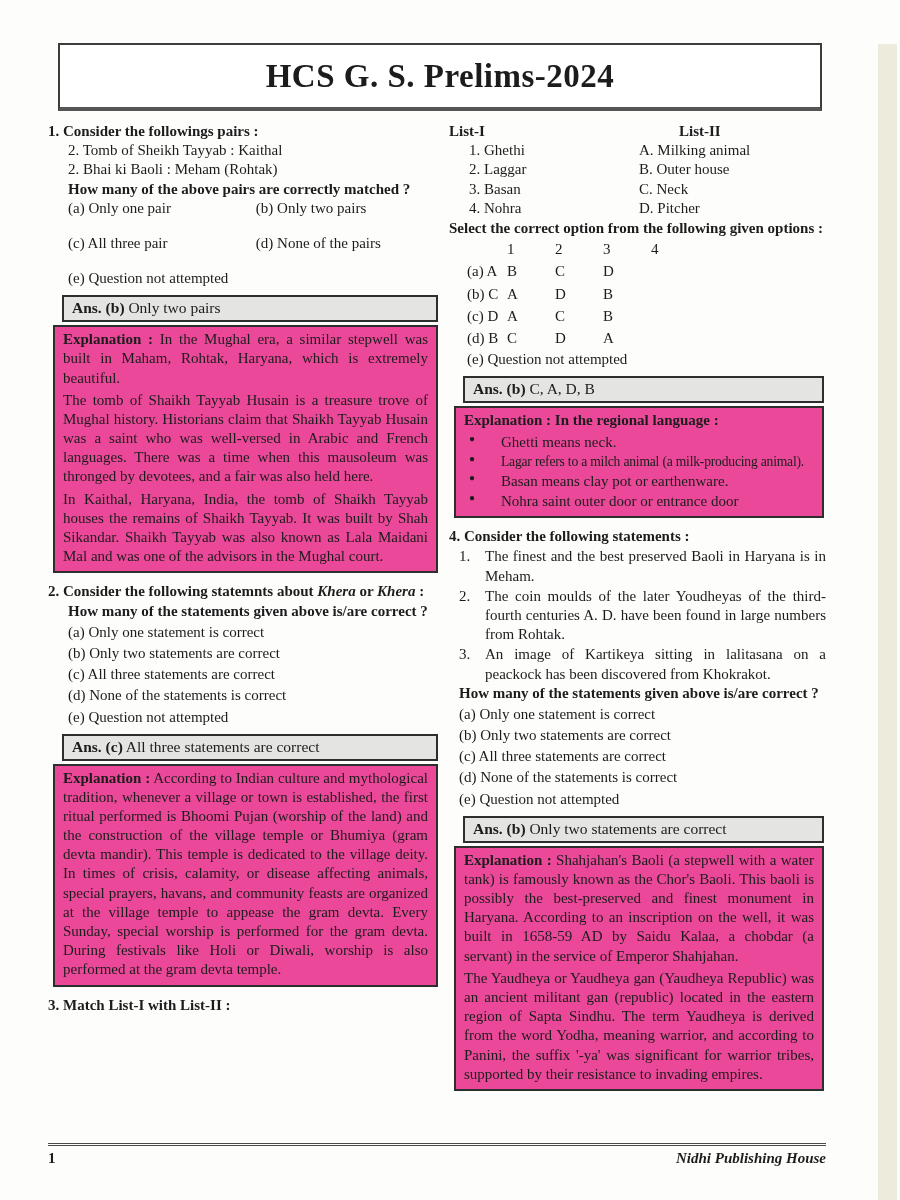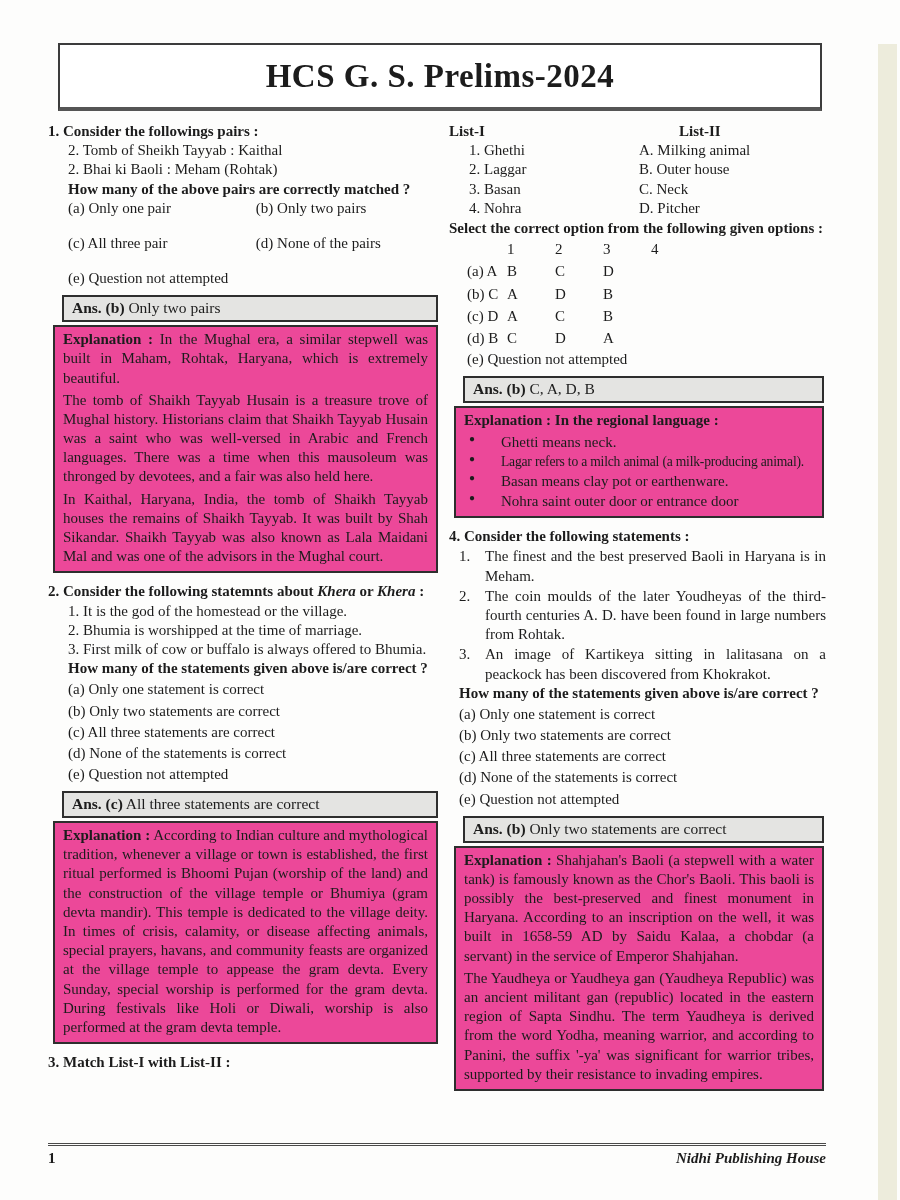--- a/index.html
+++ b/index.html
@@ -104,25 +104,20 @@
         <b class="lbl">Ans. (b)</b> <span>Only two pairs</span>
       </div>
       <div class="expl-box">
         <p><b class="lbl">Explanation :</b> <span>In the Mughal era, a similar stepwell was built in Maham, Rohtak, Haryana, which is extremely beautiful.</span></p>
         <p>The tomb of Shaikh Tayyab Husain is a treasure trove of Mughal history. Historians claim that Shaikh Tayyab Husain was a saint who was well-versed in Arabic and French languages. There was a time when this mausoleum was thronged by devotees, and a fair was also held here.</p>
         <p>In Kaithal, Haryana, India, the tomb of Shaikh Tayyab houses the remains of Shaikh Tayyab. It was built by Shah Sikandar. Shaikh Tayyab was also known as Lala Maidani Mal and was one of the advisors in the Mughal court.</p>
       </div>
 
       <div class="q">
         <div class="q-head"><span>2.</span> <span>Consider the following statemnts about</span> <span class="it">Khera</span> <span>or</span> <span class="it">Khera</span> <span>:</span></div>
-        <div class="q-items">
-          <div>1. It is the god of the homestead or the village.</div>
-          <div>2. Bhumia is worshipped at the time of marriage.</div>
-          <div>3. First milk of cow or buffalo is always offered to Bhumia.</div>
-        </div>
         <div class="q-prompt">How many of the statements given above is/are correct ?</div>
         <div class="opts-list">
           <div>(a) Only one statement is correct</div>
           <div>(b) Only two statements are correct</div>
           <div>(c) All three statements are correct</div>
           <div>(d) None of the statements is correct</div>
           <div>(e) Question not attempted</div>
         </div>
       </div>
 

